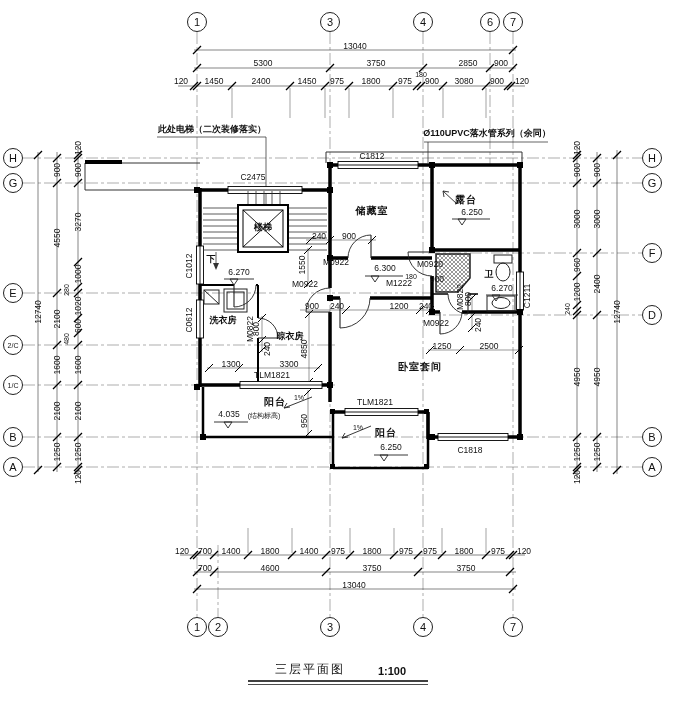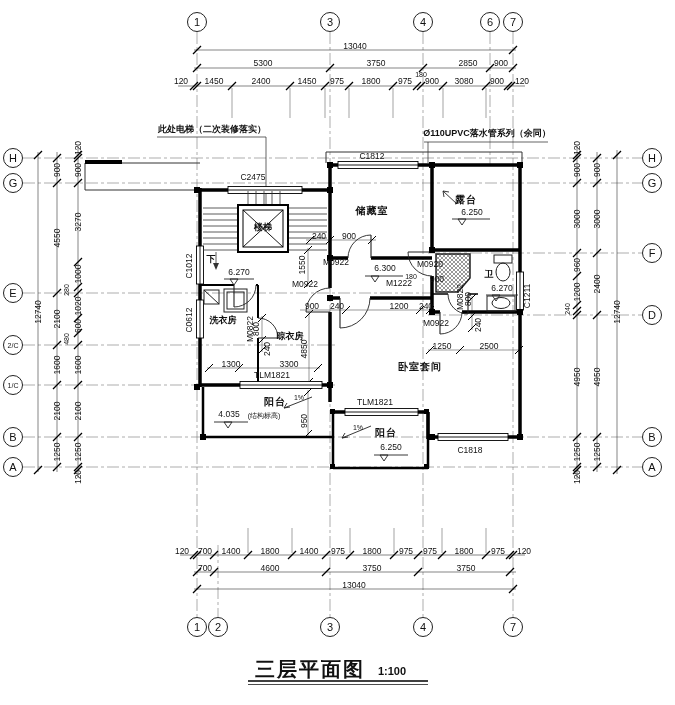--- a/index.html
+++ b/index.html
@@ -11,21 +11,21 @@
   .sm{font-size:7px;}
   .room{font-size:10px;font-weight:bold;letter-spacing:1px;}
   .room2{font-size:9px;font-weight:bold;}
   .code{font-size:8.5px;}
   .note{font-size:9px;font-weight:bold;}
   .lvl{font-size:8.5px;}
   .bub{position:absolute;width:20px;height:20px;border:1.2px solid #222;border-radius:50%;
        background:#fff;display:flex;align-items:center;justify-content:center;
        font-size:11px;transform:translate(-50%,-50%);box-sizing:border-box;}
   .bubsm{font-size:7px;}
-  .ttl{font-size:20px;font-weight:bold;letter-spacing:2px;}
+  .ttl{font-size:12px;font-weight:normal;letter-spacing:2px;}
   .scale{font-size:11px;font-weight:bold;}
 </style>
 </head>
 <body>
 
 <div class="wrap">
 
 <svg width="675" height="705" viewBox="0 0 675 705">
   <defs>
     <pattern id="hatch" width="4" height="4" patternUnits="userSpaceOnUse">

